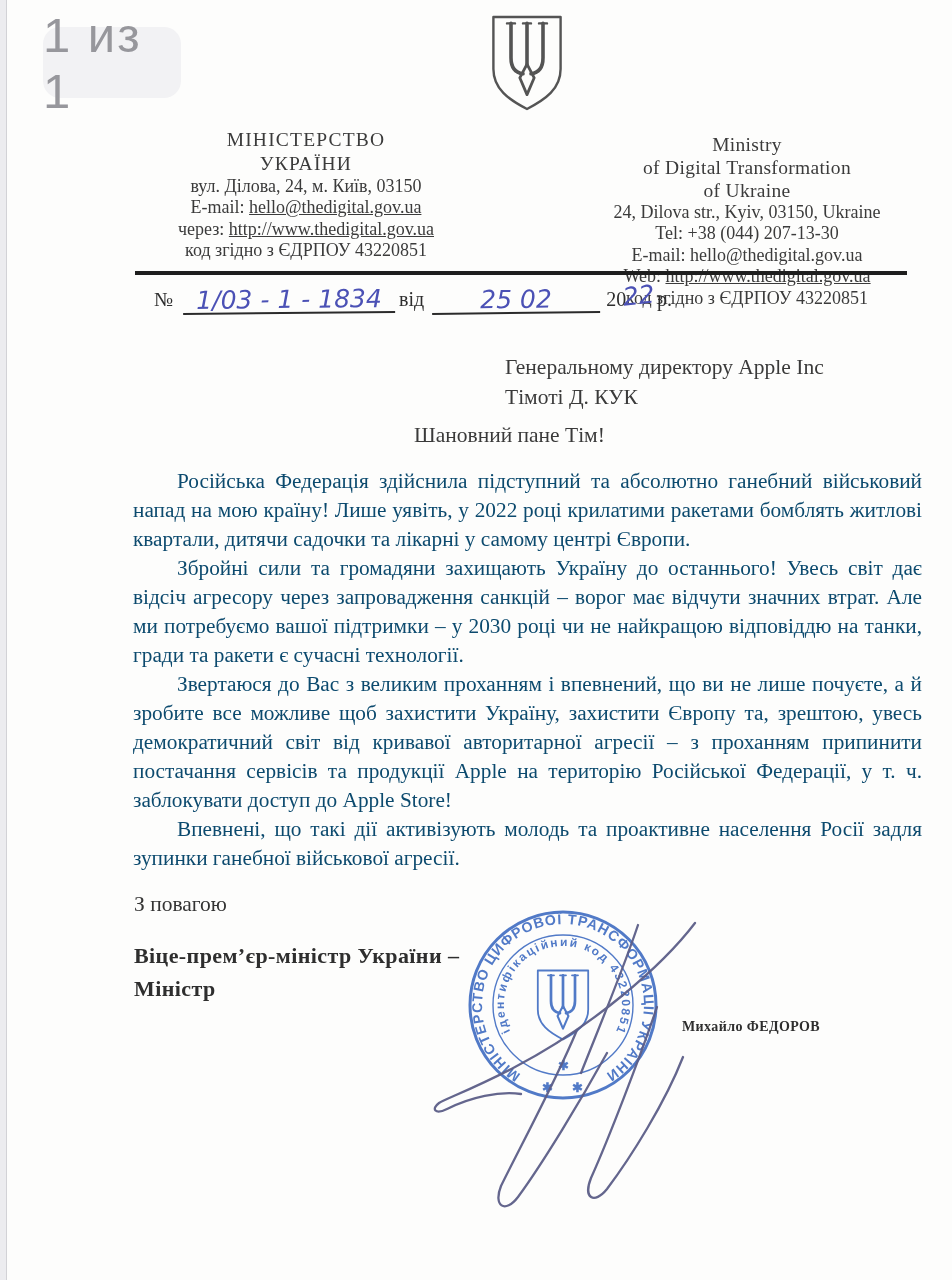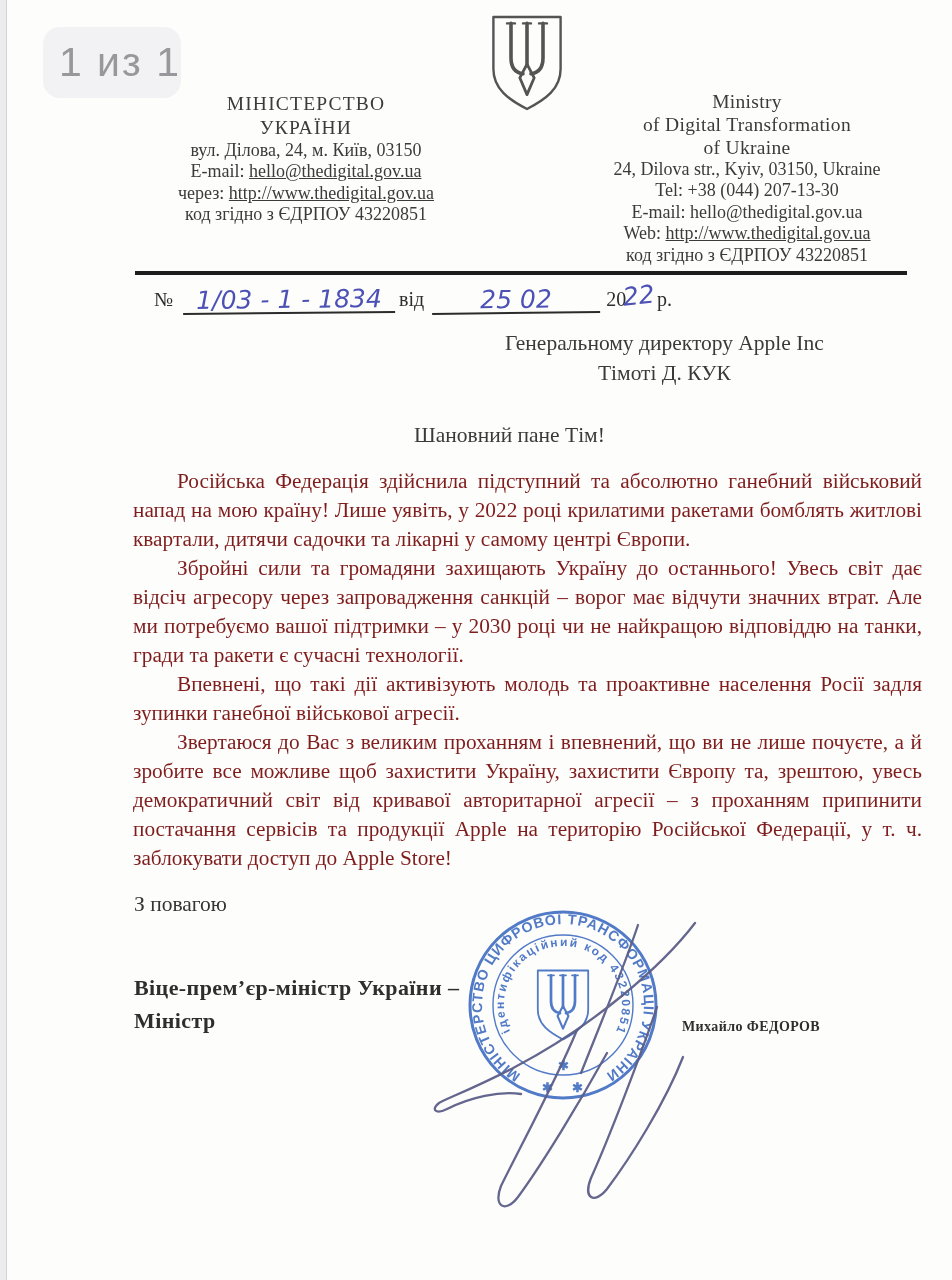--- a/index.html
+++ b/index.html
@@ -6,47 +6,47 @@
   html,body { background:#fafafa; }
   .page {
     position:relative; width:952px; height:1280px; overflow:hidden;
     background:#fdfdfc; font-family:"Liberation Serif", serif; color:#343434;
   }
   .edge-strip { position:absolute; left:0; top:0; bottom:0; width:7px;
     background:#ececef; border-right:1px solid #d2d2d6; }
   .page-badge {
     position:absolute; left:43px; top:27px; width:138px; height:71px;
     background:#f2f2f4; border-radius:17px; display:flex; align-items:center; justify-content:flex-end;
-    font-family:"Liberation Sans", sans-serif; font-size:41px; color:#97979c; letter-spacing:2px;
+    font-family:"Liberation Sans", sans-serif; font-size:49px; color:#97979c; letter-spacing:2px;
   }
   .emblem { position:absolute; left:487px; top:13px; }
-  .hdr { position:absolute; text-align:center; color:#3b3b3b; }
+  .hdr { position:absolute; text-align:center; color:#3b3b3b;margin-top:36px; }
   .hdr-left  { left:146px; top:92px;  width:320px; }
-  .hdr-right { left:582px; top:90px;  width:330px; }
+  .hdr-right { left:582px; top:97px;  width:330px; }
   .org-line { font-size:19.5px; line-height:24px; letter-spacing:1.2px; }
   .hdr-right .org-line { letter-spacing:0.3px; line-height:23px; }
   .contact-line { font-size:18px; line-height:21.4px; }
   .hdr-left .contact-line:first-of-type { margin-top:3px; }
   .u { text-decoration:underline; }
   .rule { position:absolute; left:135px; top:271px; width:772px; height:4px; background:#1e1e1e; }
   .ref-line { position:absolute; left:152px; top:283px; display:flex; align-items:baseline; font-size:20px; color:#2e2e2e; }
   .hw { font-family:"DejaVu Sans", sans-serif; font-style:italic; color:#4b51b5; font-size:25px; }
   .hw-seg { display:inline-block; border-bottom:2px solid #2b2b2b; text-align:center; padding:0 6px 0 6px; transform:rotate(-0.6deg); }
   .hw-seg .hw { display:inline-block; transform:translateY(2px); }
   .seg1 { min-width:212px; margin:0 2px 0 8px; }
   .seg2 { min-width:168px; margin:0 4px 0 6px; }
   .hw-year { margin-left:-5px; display:inline-block; transform:rotate(-6deg) translateY(-2px); }
   .ref-label { margin:0 2px; }
-  .addressee { position:absolute; left:505px; top:328px; font-size:21.5px; line-height:30px; color:#3a3a3a;text-align:center; }
+  .addressee { position:absolute; left:505px; top:352px; font-size:21.5px; line-height:30px; color:#3a3a3a; }
   .salutation { position:absolute; left:414px; top:423px; font-size:21.5px; color:#3a3a3a; }
   .body-text { position:absolute; left:133px; top:467px; width:789px;
-    font-size:21.3px; line-height:29px; text-align:justify; color:#7f1d1d; }
+    font-size:21.3px; line-height:29px; text-align:justify; color:#0c4a6e; }
   .body-text p { text-indent:44px; }
   .closing { position:absolute; left:134px; top:892px; font-size:21.5px; }
-  .sig-title { position:absolute; left:134px; top:971px; width:440px;
+  .sig-title { position:absolute; left:134px; top:939px; width:440px;
     font-size:22px; font-weight:bold; line-height:33px; color:#2e2e2e; letter-spacing:0.4px; }
   .sig-name { position:absolute; left:682px; top:1019px; font-size:14px; font-weight:bold; color:#2e2e2e; letter-spacing:0.4px; }
   .stamp { position:absolute; left:466px; top:908px; opacity:0.9; }
   .stamp text { font-family:"Liberation Sans", sans-serif; font-weight:600; }
   .stamp .outer-ring-text { font-size:14.2px; letter-spacing:1px; }
   .stamp .inner-ring-text { font-size:12px; letter-spacing:0.5px; }
   .stamp .star { font-size:13px; }
   .sig-overlay { position:absolute; left:395px; top:895px; }
 </style>
 </head>
@@ -110,22 +110,22 @@
   <div class="addressee">
     <div>Генеральному директору Apple Inc</div>
     <div>Тімоті Д. КУК</div>
   </div>
 
   <div class="salutation">Шановний пане Тім!</div>
 
   <div class="body-text">
     <p>Російська Федерація здійснила підступний та абсолютно ганебний військовий напад на мою країну! Лише уявіть, у 2022 році крилатими ракетами бомблять житлові квартали, дитячи садочки та лікарні у самому центрі Європи.</p>
     <p>Збройні сили та громадяни захищають Україну до останнього! Увесь світ дає відсіч агресору через запровадження санкцій – ворог має відчути значних втрат. Але ми потребуємо вашої підтримки – у 2030 році чи не найкращою відповіддю на танки, гради та ракети є сучасні технології.</p>
+    <p>Звертаюся до Вас з великим проханням і впевнений, що ви не лише почуєте, а й зробите все можливе щоб захистити Україну, захистити Європу та, зрештою, увесь демократичний світ від кривавої авторитарної агресії – з проханням припинити постачання сервісів та продукції Apple на територію Російської Федерації, у т. ч. заблокувати доступ до Apple Store!</p>
     <p>Впевнені, що такі дії активізують молодь та проактивне населення Росії задля зупинки ганебної військової агресії.</p>
-    <p>Звертаюся до Вас з великим проханням і впевнений, що ви не лише почуєте, а й зробите все можливе щоб захистити Україну, захистити Європу та, зрештою, увесь демократичний світ від кривавої авторитарної агресії – з проханням припинити постачання сервісів та продукції Apple на територію Російської Федерації, у т. ч. заблокувати доступ до Apple Store!</p>
   </div>
 
   <div class="closing">З повагою</div>
 
   <div class="sig-title">
     <div>Віце-прем’єр-міністр України –</div>
     <div>Міністр</div>
   </div>
   <div class="sig-name">Михайло ФЕДОРОВ</div>
 

